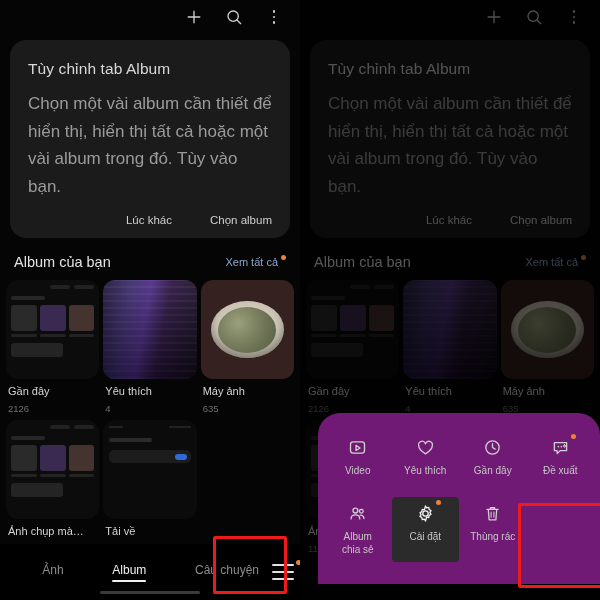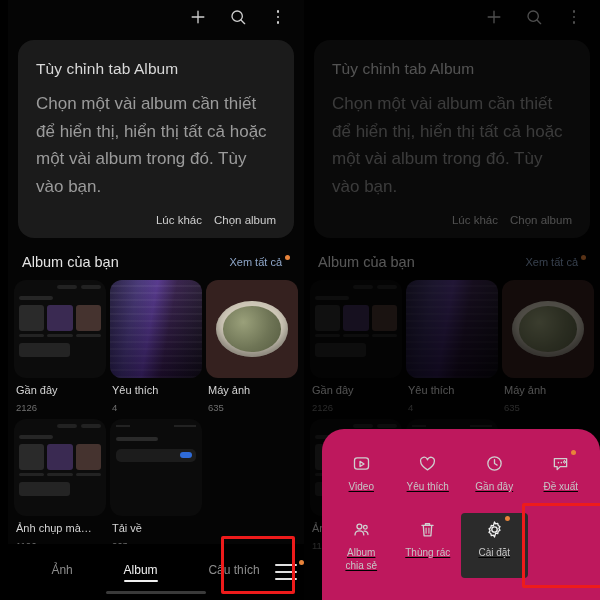--- a/index.html
+++ b/index.html
@@ -2,21 +2,21 @@
 <html><head>
 <meta charset="utf-8">
 <style>
   * { box-sizing: border-box; margin: 0; padding: 0; }
   html, body {
     width: 600px; height: 600px;
     background: #000;
     font-family: "Liberation Sans", sans-serif;
     overflow: hidden;
   }
-  .screen { position: relative; width: 600px; height: 596px; display: flex; background:#000;padding-left:8px; }
+  .screen { position: relative; width: 600px; height: 596px; display: flex; background:#000; }
   .panel { position: relative; width: 300px; height: 600px; background: #050505; overflow: hidden; }
   .panel.right { background: #040404; }
 
   
   .topbar {
     height: 34px; display: flex; align-items: center;
     justify-content: flex-end; gap: 20px; padding: 0 16px 0 0;
   }
   .ic { width: 20px; height: 20px; display:block; }
   .ic svg { width:100%; height:100%; display:block; }
@@ -24,21 +24,21 @@
   .dots { display:flex; flex-direction:column; gap:3px; align-items:center; width:20px; }
   .dots i { width:2.6px; height:2.6px; border-radius:50%; background:#cfcfcf; display:block; }
 
   
   .tipcard {
     margin: 6px 10px 0 10px; background:#1b1b1b; border-radius: 16px;
     padding: 20px 18px 12px 18px;
   }
   .tip-title { color:#d8d8d8; font-size:15.5px; letter-spacing:.1px; margin-bottom:12px; }
   .tip-body { color:#9b9b9b; font-size:17px; line-height:1.62; }
-  .tip-actions { display:flex; justify-content:flex-end; gap:12px; margin-top:14px; }
+  .tip-actions { display:flex; justify-content:flex-end; gap:38px; margin-top:14px; }
   .tip-actions span { color:#cfcfcf; font-size:11.5px; cursor:pointer; }
 
   
   .sec-head { display:flex; align-items:center; justify-content:space-between;
               padding: 16px 14px 10px 14px; }
   .sec-title { color:#e3e3e3; font-size:14.5px; }
   .sec-link { color:#8fa7c9; font-size:11px; position:relative; padding-right:8px; }
   .badge-dot { position:absolute; width:5px; height:5px; border-radius:50%;
                background:#e8833a; top:-1px; right:0; }
 
@@ -91,23 +91,23 @@
   .hamb i:nth-child(3){ width:100%; }
   .hamb .badge-dot { top:-4px; right:-7px; }
   .home-ind { position:absolute; bottom:6px; left:50%; transform:translateX(-50%);
               width:100px; height:3px; border-radius:3px; background:#3a3a3a; }
 
   
   .hl { position:absolute; border:3px solid #ee1b1b; border-radius:2px; pointer-events:none; }
 
   
   .scrim { position:absolute; inset:0; background:rgba(0,0,0,.62); }
-  .sheet { position:absolute; left:18px; right:0; bottom:0; background:#be185d;
+  .sheet { position:absolute; left:18px; right:0; bottom:16px; background:#701a75;
            border-top-left-radius:22px; border-top-right-radius:22px;
-           padding: 18px 6px 22px 6px; text-decoration: underline; }
+           padding: 18px 6px 22px 6px; }
   .mgrid { display:grid; grid-template-columns: repeat(4,1fr); row-gap:14px; }
   .mitem { display:flex; flex-direction:column; align-items:center; gap:7px;
            padding:6px 2px; position:relative; }
   .mitem .mico { width:21px; height:21px; position:relative; }
   .mitem .mico .badge-dot { top:-3px; right:-5px; }
   .mlabel { color:#c6c6c6; font-size:10px; text-align:center; line-height:1.25; }
   .mitem.sel { background:#2b2b2b; border-radius:4px; }
 </style>
 </head>
 <body>
@@ -201,21 +201,21 @@
       <div class="mini-bar" style="width:52%;margin-top:8px;background:#2a2a2a"></div>
       <div class="row-chip">
               <div class="toggle"></div>
             </div>
     </div><div class="alb-name">Tải về</div><div class="alb-count">263</div></div>
       </div>
 
     <div class="tabbar">
       <span class="tab">Ảnh</span>
       <span class="tab active">Album</span>
-      <span class="tab">Câu thích</span>
+      <span class="tab">Câu chuyện</span>
       <span class="hamb">
         <i></i>
           <i></i>
           <i></i>
         <span class="badge-dot"></span>
       </span>
       <span class="home-ind"></span>
     </div>
 
     <div class="hl" style="left:213px; top:536px; width:74px; height:58px;"></div>
@@ -347,33 +347,33 @@
           </div>
           <div class="mitem">
             <span class="mico"><svg width="21" height="21" viewBox="0 0 24 24">
                 <circle cx="9.6" cy="8.6" r="2.8" style="fill:none;stroke:#d0d0d0;stroke-width:1.5;stroke-linecap:round;stroke-linejoin:round"></circle>
                 <path d="M4.6 18.2c0-2.8 2.2-4.6 5-4.6s5 1.8 5 4.6" style="fill:none;stroke:#d0d0d0;stroke-width:1.5;stroke-linecap:round;stroke-linejoin:round"></path>
                 <circle cx="16.4" cy="9.4" r="2.1" style="fill:none;stroke:#d0d0d0;stroke-width:1.5;stroke-linecap:round;stroke-linejoin:round"></circle>
                 <path d="M15 13.9c2.4-.3 4.4 1.3 4.4 3.8" style="fill:none;stroke:#d0d0d0;stroke-width:1.5;stroke-linecap:round;stroke-linejoin:round"></path>
               </svg></span>
             <span class="mlabel">Album<br>chia sẻ</span>
           </div>
-          <div class="mitem">
-            <span class="mico"><svg width="21" height="21" viewBox="0 0 24 24">
-                <path d="M5.6 7.2h12.8M9.6 7.2V5.4h4.8v1.8M7.2 7.2l.9 12h7.8l.9-12" style="fill:none;stroke:#d0d0d0;stroke-width:1.5;stroke-linecap:round;stroke-linejoin:round"></path>
-                <path d="M10.4 10.4v5.8M13.6 10.4v5.8" style="fill:none;stroke:#d0d0d0;stroke-width:1.5;stroke-linecap:round;stroke-linejoin:round;stroke-width:1.2"></path>
-              </svg></span>
-            <span class="mlabel">Thùng rác</span>
-          </div>
           <div class="mitem sel">
             <span class="mico"><svg width="21" height="21" viewBox="0 0 24 24">
                 <circle cx="12" cy="12" r="3.1" style="fill:none;stroke:#d0d0d0;stroke-width:1.5;stroke-linecap:round;stroke-linejoin:round;stroke:#f2f2f2"></circle>
                 <path d="M12 3.4l1.3 2.1 2.4-.5.5 2.4 2.1 1.3-1.3 2.1 1.3 2.1-2.1 1.3-.5 2.4-2.4-.5L12 20.6l-1.3-2.1-2.4.5-.5-2.4-2.1-1.3 1.3-2.1-1.3-2.1 2.1-1.3.5-2.4 2.4.5z" style="fill:none;stroke:#d0d0d0;stroke-width:1.5;stroke-linecap:round;stroke-linejoin:round;stroke:#f2f2f2"></path>
               </svg><span class="badge-dot"></span></span>
             <span class="mlabel">Cài đặt</span>
           </div>
+          <div class="mitem">
+            <span class="mico"><svg width="21" height="21" viewBox="0 0 24 24">
+                <path d="M5.6 7.2h12.8M9.6 7.2V5.4h4.8v1.8M7.2 7.2l.9 12h7.8l.9-12" style="fill:none;stroke:#d0d0d0;stroke-width:1.5;stroke-linecap:round;stroke-linejoin:round"></path>
+                <path d="M10.4 10.4v5.8M13.6 10.4v5.8" style="fill:none;stroke:#d0d0d0;stroke-width:1.5;stroke-linecap:round;stroke-linejoin:round;stroke-width:1.2"></path>
+              </svg></span>
+            <span class="mlabel">Thùng rác</span>
+          </div>
         </div>
     </div>
 
   <div class="hl" style="left: 217.5px; top: 503px; width: 85.5px; height: 85px;"></div>
     </div>
 
 </div>
 
 </body></html>

